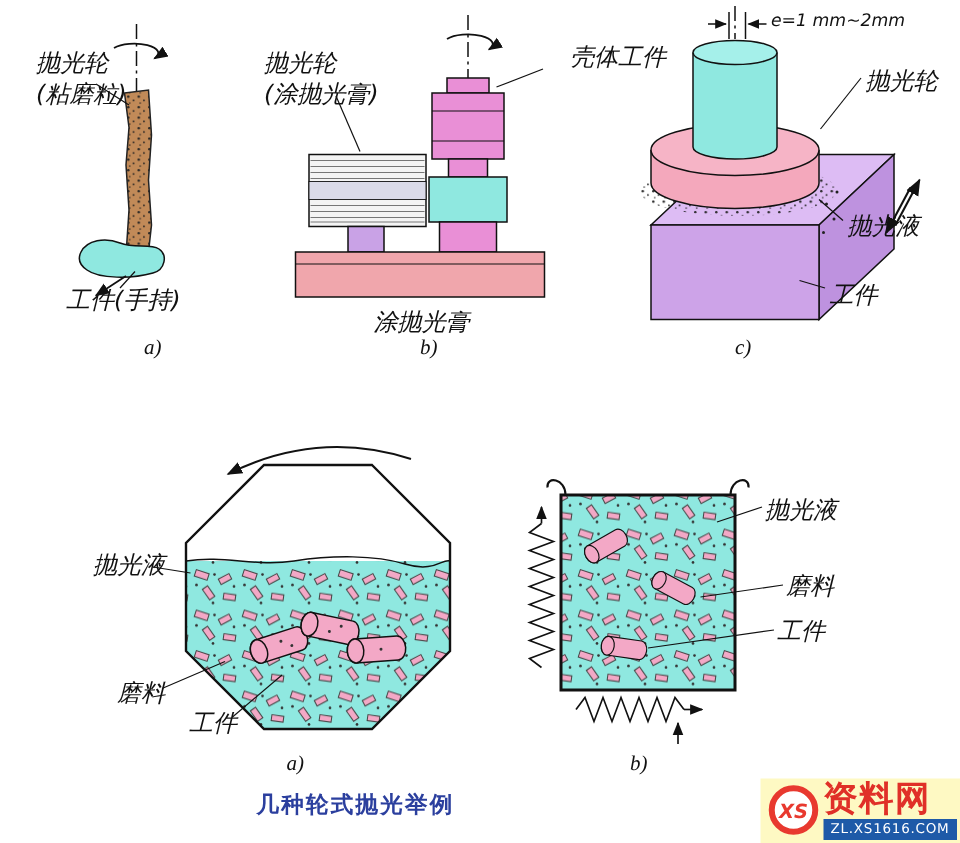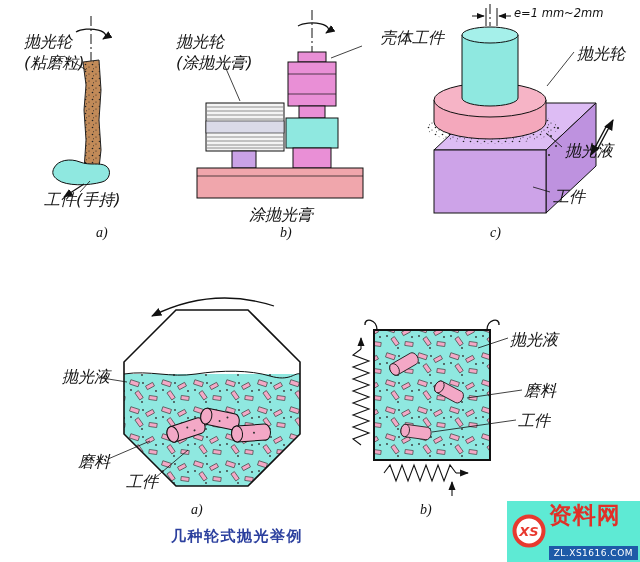--- a/index.html
+++ b/index.html
@@ -34,39 +34,39 @@
     color:#2B3F9E;
     font-size:15px;
     font-weight:bold;
     letter-spacing:1.5px;
   }
   .wm {
     position:absolute;
     right:0; bottom:0;
     display:flex;
     align-items:center;
-    background:#5eead4;
+    background:#fef9c3;
     padding:2px 2px 2px 4px;
   }
   .wm-right { display:flex; flex-direction:column; align-items:stretch; margin-left:2px; }
   .wm-name {
     color:#E03028;
     font-size:23px;
     font-weight:bold;
     line-height:1.05;
     letter-spacing:1px;
   }
   .wm-url {
     background:#1E5AA8;
     color:#fff;
     font-size:9px;
     padding:2px 5px;
     text-align:left;
     letter-spacing:0.5px;
-    margin-top:19px;
+    margin-top:1px;
     white-space:nowrap;
   }
 </style>
 </head>
 <body>
 
 <div class="page">
 
   <svg class="art" width="640" height="562" viewBox="0 0 640 562">
     <defs>

